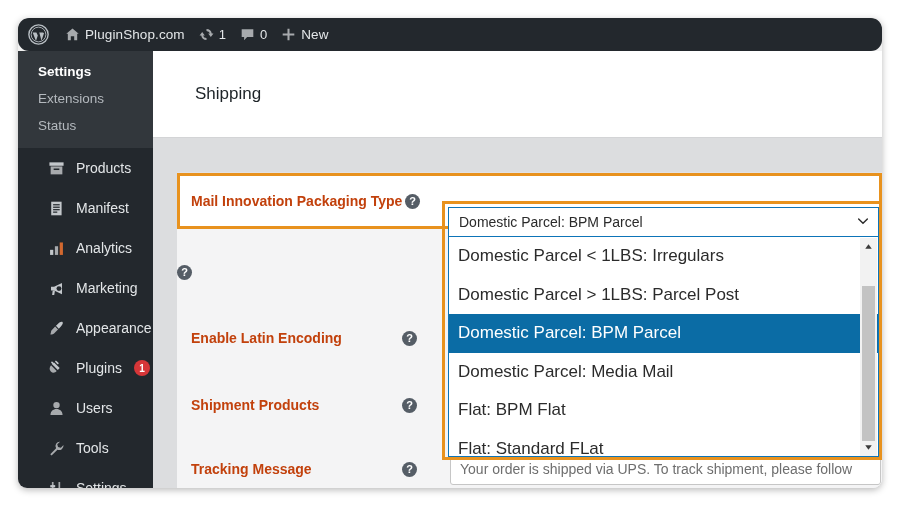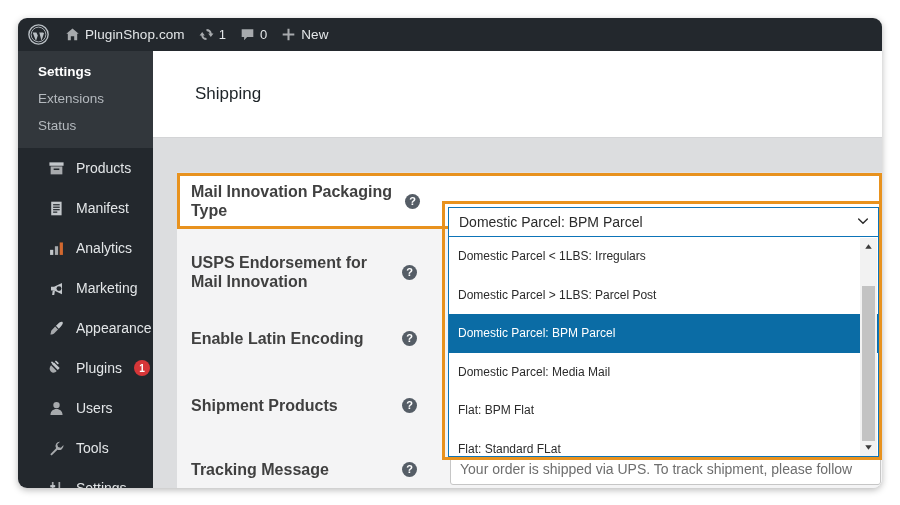--- a/index.html
+++ b/index.html
@@ -21,20 +21,21 @@
   }
 
   
   #adminbar {
     position: absolute; left: 0; top: 0;
     width: 100%; height: 33px;
     background: #23282d;
     display: flex; align-items: center;
     color: #d4d9dd;
     font-size: 13px;
+    border-radius: 11px;
   }
   .ab-item { display: flex; align-items: center; height: 33px; padding: 0 7px; gap: 5px; }
   .ab-item.logo { padding-left: 10px; padding-right: 9px; }
   .wp-logo { width: 21px; height: 21px; display: block; }
   .ab-label { color: #e3e6e8; font-size: 13.5px; letter-spacing: .1px; }
   .ab-count { color: #e3e6e8; font-size: 13px; }
   .ab-icon { display: inline-flex; align-items: center; justify-content: center; }
 
   
   #sidebar {
@@ -84,21 +85,21 @@
     width: 705px; height: 316px;
     background: #f4f4f5;
     border-top: 1px solid #e2e2e4;
   }
   .frow {
     position: absolute; left: 0; width: 705px;
     display: flex; align-items: center;
   }
   .flabel {
     width: 225px; padding-left: 14px;
-    font-size: 16px; font-weight: bold; color: #404040;
+    font-size: 14px; font-weight: bold; color: #c2410c;
     line-height: 19px;
   }
   .help {
     width: 15px; height: 15px; border-radius: 50%;
     background: #555d66; color: #fff;
     font-size: 11px; font-weight: bold;
     display: flex; align-items: center; justify-content: center;
     flex: 0 0 15px;
   }
 
@@ -140,21 +141,21 @@
     width: 431px; height: 220px;
     background: #ffffff;
     border: 1px solid #0d74b8;
     border-top: none;
     overflow: hidden;
   }
   .opt {
     height: 38.5px;
     display: flex; align-items: center;
     padding-left: 9px;
-    font-size: 12px; color: #2b2b2b;
+    font-size: 17px; color: #2b2b2b;
     white-space: nowrap;
   }
   .opt.sel { background: #0b6ca5; color: #ffffff; }
 
   #dd-scroll {
     position: absolute; right: 1px; top: 1px;
     width: 17px; height: 218px;
     background: #f2f2f2;
   }
   .sb-arrow {
@@ -357,21 +358,20 @@
     </div>
 
     <div id="form-panel">
 
       <div class="frow" id="row-packaging">
         <div class="flabel">Mail Innovation Packaging Type</div>
         <div class="help">?</div>
       </div>
 
       <div class="frow plain" style="top:69px; height:60px;">
-        <div class="flabel">USPS Endorsement for Mail Innovation</div>
         <div class="help">?</div>
       </div>
 
       <div class="frow plain" style="top:135px; height:60px;">
         <div class="flabel">Enable Latin Encoding</div>
         <div class="help">?</div>
       </div>
 
       <div class="frow plain" style="top:202px; height:60px;">
         <div class="flabel">Shipment Products</div>

